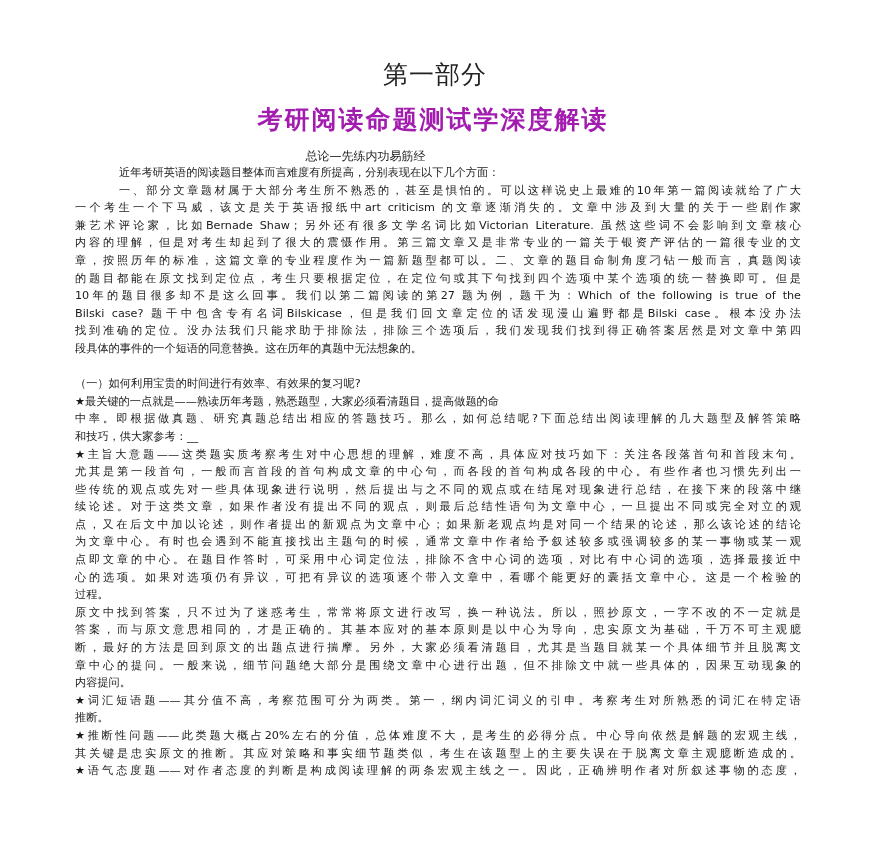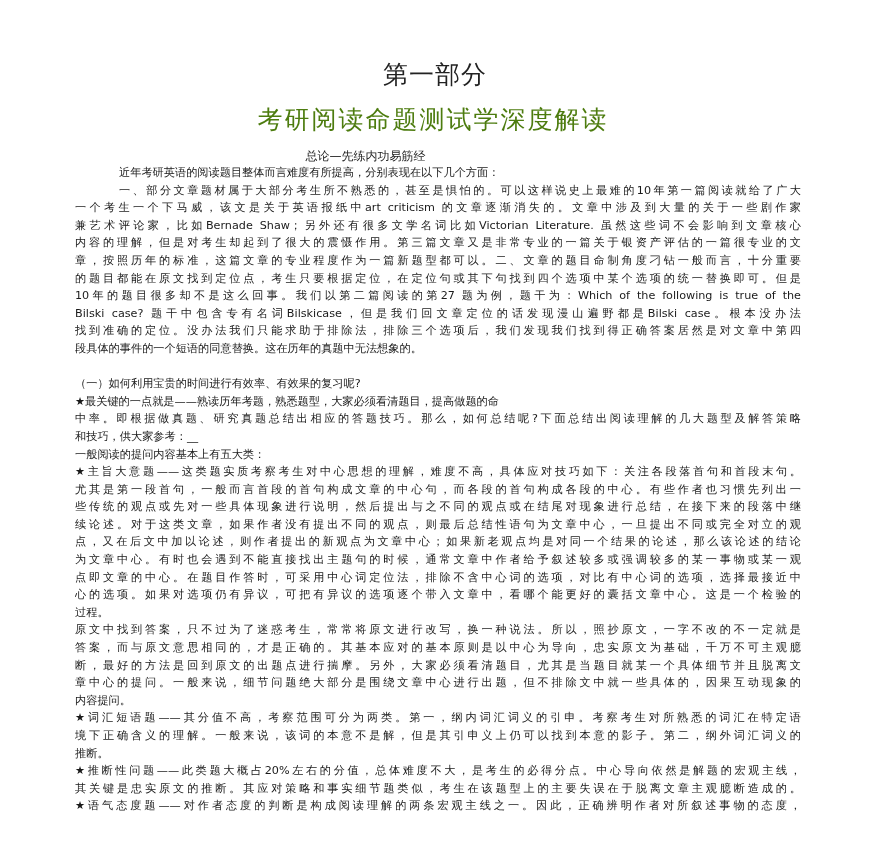--- a/index.html
+++ b/index.html
@@ -1,21 +1,21 @@
 <!DOCTYPE html>
 <html><head>
 <meta charset="utf-8">
 <style>
   html, body { margin: 0; padding: 0; background: #ffffff; }
   body { width: 870px; height: 842px; position: relative; overflow: hidden;
          font-family: "DejaVu Sans", "Liberation Sans", sans-serif; color: #1a1a1a; }
   .title1 { position: absolute; left: 0; width: 870px; top: 58px; text-align: center;
             font-family: "DejaVu Serif", "Liberation Serif", serif; font-size: 25px; color: #222; letter-spacing: 1px; }
   .title2 { position: absolute; left: 0; width: 846px; top: 103px; text-align: center;
-            font-family: "DejaVu Serif", "Liberation Serif", serif; font-size: 25px; color: #4d7c0f; letter-spacing: 2px; padding-left: 20px; box-sizing: border-box; }
+            font-family: "DejaVu Serif", "Liberation Serif", serif; font-size: 25px; color: #a21caf; letter-spacing: 2px; padding-left: 20px; box-sizing: border-box; font-weight: bold; }
   .subtitle { position: absolute; left: 0; width: 721px; top: 148px; text-align: center;
               font-size: 12px; color: #222; padding-left: 10px; box-sizing: border-box; }
   .body { position: absolute; left: 75px; top: 164px; width: 726px; }
   .line { font-size: 11.2px; line-height: 17.6px; height: 17.6px; white-space: nowrap; overflow: hidden;
           text-align: justify; text-align-last: justify; }
   .line.last { text-align-last: left; }
   .line.indent { padding-left: 44px; }
   .gap { height: 17.6px; }
 </style>
 </head>
@@ -24,45 +24,43 @@
 <div class="title1">第一部分</div>
 <div class="title2">考研阅读命题测试学深度解读</div>
 <div class="subtitle">总论—先练内功易筋经</div>
 
 <div class="body" id="body">
     <div class="line indent last">近年考研英语的阅读题目整体而言难度有所提高，分别表现在以下几个方面：</div>
     <div class="line indent">一、部分文章题材属于大部分考生所不熟悉的，甚至是惧怕的。可以这样说史上最难的10年第一篇阅读就给了广大</div>
     <div class="line">一个考生一个下马威，该文是关于英语报纸中art criticism 的文章逐渐消失的。文章中涉及到大量的关于一些剧作家</div>
     <div class="line">兼艺术评论家，比如Bernade Shaw；另外还有很多文学名词比如Victorian Literature. 虽然这些词不会影响到文章核心</div>
     <div class="line">内容的理解，但是对考生却起到了很大的震慑作用。第三篇文章又是非常专业的一篇关于银资产评估的一篇很专业的文</div>
-    <div class="line">章，按照历年的标准，这篇文章的专业程度作为一篇新题型都可以。二、文章的题目命制角度刁钻一般而言，十分重要</div>
+    <div class="line">章，按照历年的标准，这篇文章的专业程度作为一篇新题型都可以。二、文章的题目命制角度刁钻一般而言，真题阅读</div>
     <div class="line">的题目都能在原文找到定位点，考生只要根据定位，在定位句或其下句找到四个选项中某个选项的统一替换即可。但是</div>
     <div class="line">10年的题目很多却不是这么回事。我们以第二篇阅读的第27 题为例，题干为：Which of the following is true of the</div>
     <div class="line">Bilski case? 题干中包含专有名词Bilskicase，但是我们回文章定位的话发现漫山遍野都是Bilski case。根本没办法</div>
     <div class="line">找到准确的定位。没办法我们只能求助于排除法，排除三个选项后，我们发现我们找到得正确答案居然是对文章中第四</div>
     <div class="line last">段具体的事件的一个短语的同意替换。这在历年的真题中无法想象的。</div>
     <div class="gap"></div>
     <div class="line last">（一）如何利用宝贵的时间进行有效率、有效果的复习呢?</div>
     <div class="line last">★最关键的一点就是——熟读历年考题，熟悉题型，大家必须看清题目，提高做题的命</div>
     <div class="line">中率。即根据做真题、研究真题总结出相应的答题技巧。那么，如何总结呢?下面总结出阅读理解的几大题型及解答策略</div>
     <div class="line last">和技巧，供大家参考：__</div>
-    <div class="line last">一般阅读的提问内容基本上有五大类：</div>
     <div class="line">★主旨大意题——这类题实质考察考生对中心思想的理解，难度不高，具体应对技巧如下：关注各段落首句和首段末句。</div>
     <div class="line">尤其是第一段首句，一般而言首段的首句构成文章的中心句，而各段的首句构成各段的中心。有些作者也习惯先列出一</div>
     <div class="line">些传统的观点或先对一些具体现象进行说明，然后提出与之不同的观点或在结尾对现象进行总结，在接下来的段落中继</div>
     <div class="line">续论述。对于这类文章，如果作者没有提出不同的观点，则最后总结性语句为文章中心，一旦提出不同或完全对立的观</div>
     <div class="line">点，又在后文中加以论述，则作者提出的新观点为文章中心；如果新老观点均是对同一个结果的论述，那么该论述的结论</div>
     <div class="line">为文章中心。有时也会遇到不能直接找出主题句的时候，通常文章中作者给予叙述较多或强调较多的某一事物或某一观</div>
     <div class="line">点即文章的中心。在题目作答时，可采用中心词定位法，排除不含中心词的选项，对比有中心词的选项，选择最接近中</div>
     <div class="line">心的选项。如果对选项仍有异议，可把有异议的选项逐个带入文章中，看哪个能更好的囊括文章中心。这是一个检验的</div>
     <div class="line last">过程。</div>
     <div class="line">原文中找到答案，只不过为了迷惑考生，常常将原文进行改写，换一种说法。所以，照抄原文，一字不改的不一定就是</div>
     <div class="line">答案，而与原文意思相同的，才是正确的。其基本应对的基本原则是以中心为导向，忠实原文为基础，千万不可主观臆</div>
     <div class="line">断，最好的方法是回到原文的出题点进行揣摩。另外，大家必须看清题目，尤其是当题目就某一个具体细节并且脱离文</div>
     <div class="line">章中心的提问。一般来说，细节问题绝大部分是围绕文章中心进行出题，但不排除文中就一些具体的，因果互动现象的</div>
     <div class="line last">内容提问。</div>
     <div class="line">★词汇短语题——其分值不高，考察范围可分为两类。第一，纲内词汇词义的引申。考察考生对所熟悉的词汇在特定语</div>
-    <div class="line">境下正确含义的理解。一般来说，该词的本意不是解，但是其引申义上仍可以找到本意的影子。第二，纲外词汇词义的</div>
     <div class="line last">推断。</div>
     <div class="line">★推断性问题——此类题大概占20%左右的分值，总体难度不大，是考生的必得分点。中心导向依然是解题的宏观主线，</div>
     <div class="line">其关键是忠实原文的推断。其应对策略和事实细节题类似，考生在该题型上的主要失误在于脱离文章主观臆断造成的。</div>
     <div class="line">★语气态度题——对作者态度的判断是构成阅读理解的两条宏观主线之一。因此，正确辨明作者对所叙述事物的态度，</div>
   </div>
 
 </body></html>

